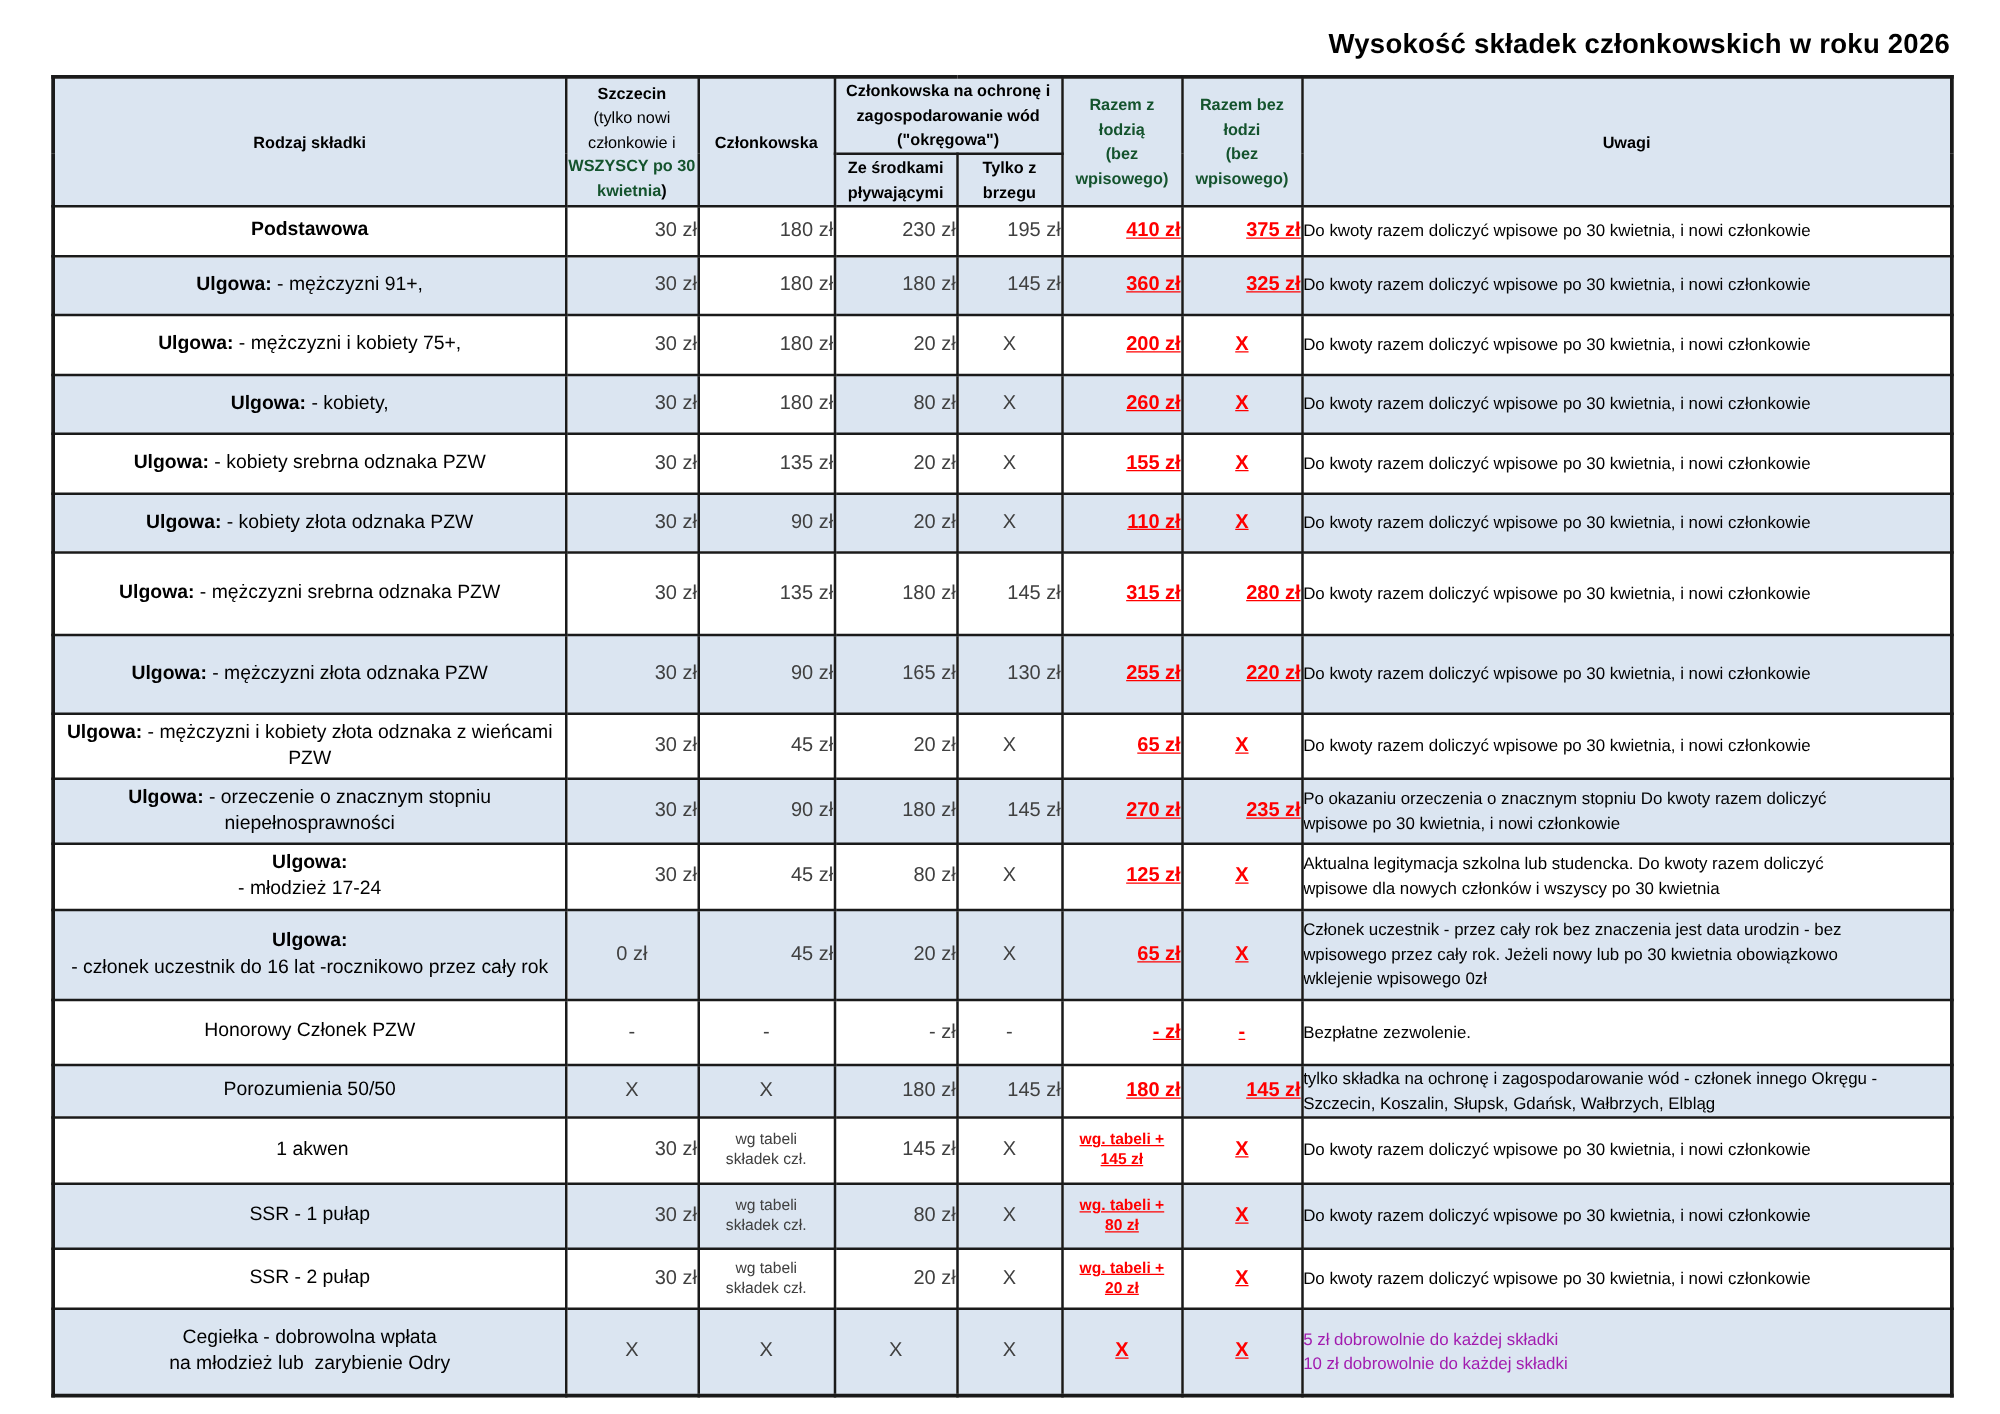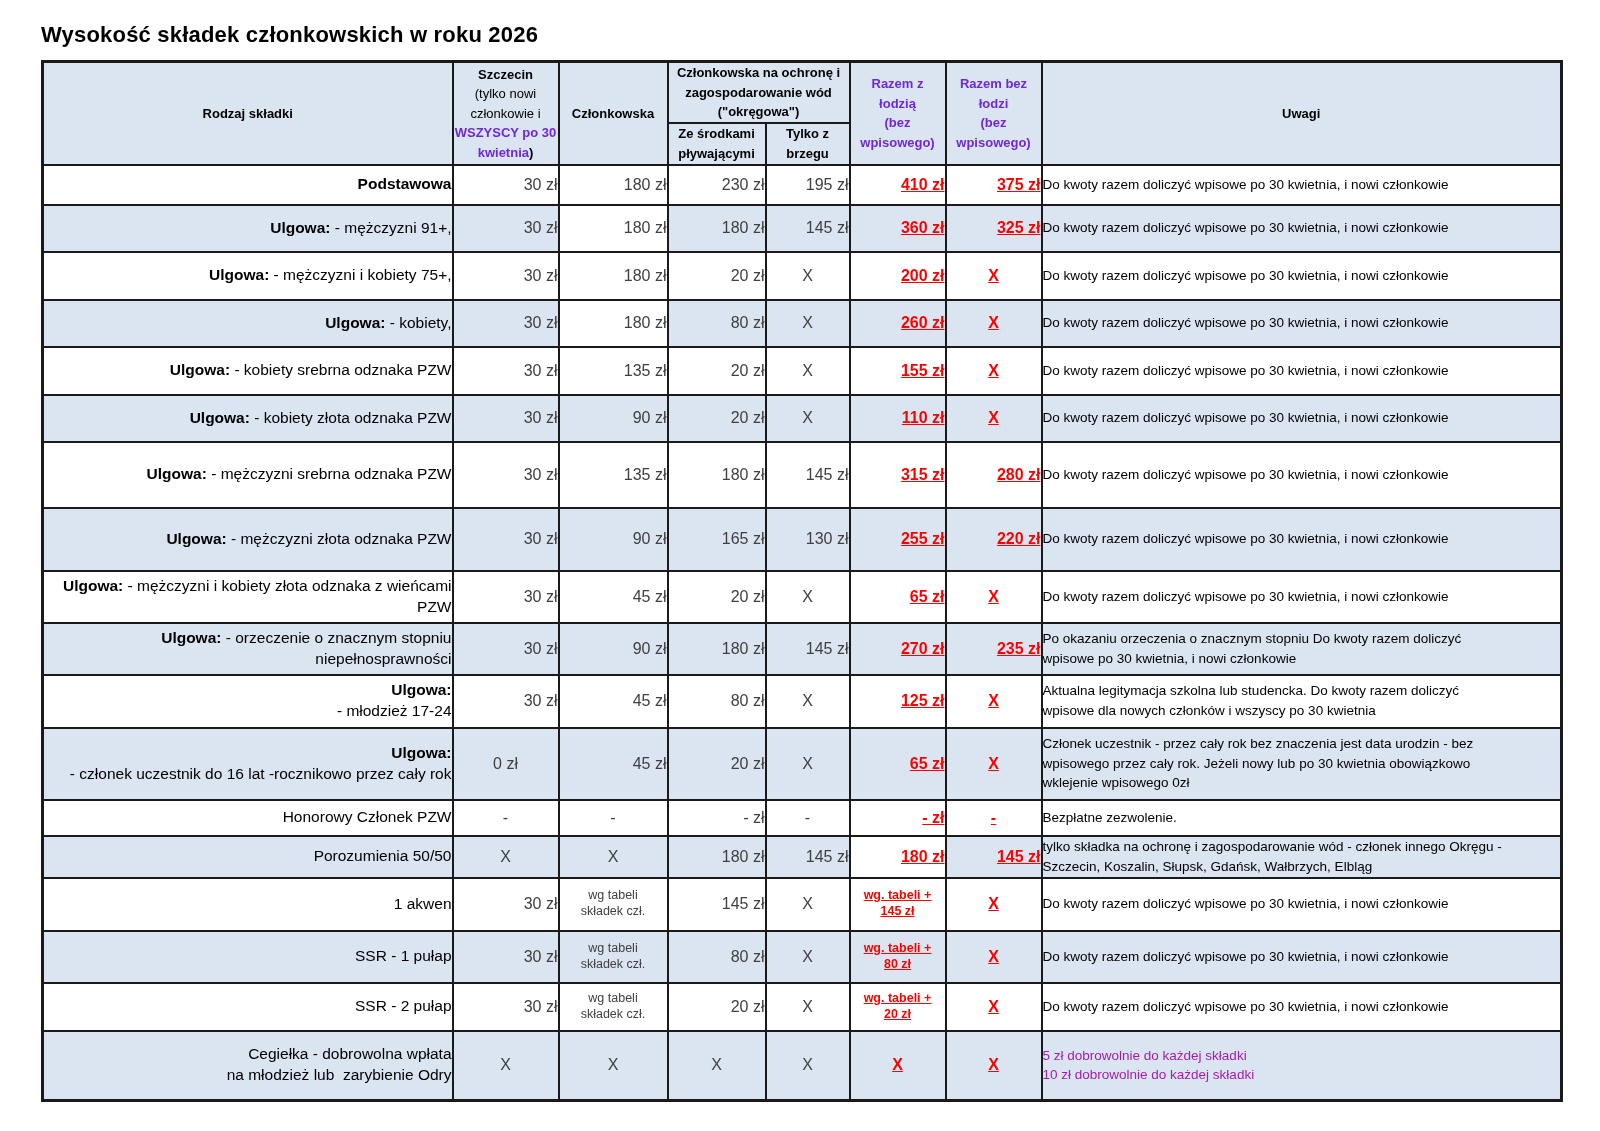--- a/index.html
+++ b/index.html
@@ -1,29 +1,29 @@
 <!DOCTYPE html>
 <html lang="pl"><head>
 <meta charset="utf-8">
 <style>
   html,body{margin:0;padding:0;background:#ffffff;}
   .page{position:relative;width:1600px;height:1131px;background:#ffffff;
         font-family:"Liberation Sans",sans-serif;color:#000;}
-  .title{position:absolute;left:41px;top:22px;width:1519px;text-align:left;
+  .title{position:absolute;left:41px;top:22px;width:1519px;text-align:right;
          font-size:22px;font-weight:bold;letter-spacing:.2px;}
   table.fees{position:absolute;left:41px;top:60px;width:1519px;
              border-collapse:collapse;table-layout:fixed;
              border:3px solid #1a1a1a;}
   table.fees th,table.fees td{border:2px solid #1a1a1a;vertical-align:middle;
              overflow:hidden;padding:0;}
   thead th{background:#dbe5f1;font-size:13px;font-weight:bold;text-align:center;
            line-height:1.5;white-space:pre-line;}
-  .hred{color:#6d28d9;}
+  .hred{color:#14532d;}
   .hnorm{font-weight:normal;}
-  td.label{font-size:15.5px;text-align:right;padding:2px 4px 2px 4px;
+  td.label{font-size:15.5px;text-align:center;padding:2px 4px 2px 4px;
            white-space:pre-wrap;line-height:1.35;background:#fff;}
   td.label .lb{font-weight:bold;}
   td.v{font-size:16px;color:#404040;background:#fff;line-height:1.25;
        white-space:pre-line;padding:2px 6px;}
   td.v.al-r{text-align:right;}
   td.v.al-c{text-align:center;padding:2px 2px;}
   td.v.small{font-size:12.5px;}
   td.v.red{color:#ff0000;font-weight:bold;text-decoration:underline;}
   td.uwagi{font-size:13.5px;text-align:left;padding:2px 5px;line-height:1.45;
            white-space:pre-line;background:#fff;}
@@ -197,21 +197,21 @@
           <td class="v al-c">0 zł</td>
           <td class="v al-r">45 zł</td>
           <td class="v al-r">20 zł</td>
           <td class="v al-c">X</td>
           <td class="v al-r red">65 zł</td>
           <td class="v al-c red">X</td>
           <td class="uwagi">Członek uczestnik - przez cały rok bez znaczenia jest data urodzin - bez
 wpisowego przez cały rok. Jeżeli nowy lub po 30 kwietnia obowiązkowo
 wklejenie wpisowego 0zł</td>
         </tr>
-        <tr class="" style="height: 36px; margin-top: 24px;">
+        <tr class="" style="height: 52px; margin-top: 24px;">
           <td class="label"><span class="lb"></span><span>Honorowy Członek PZW</span></td>
           <td class="v al-c">-</td>
           <td class="v al-c">-</td>
           <td class="v al-r">- zł</td>
           <td class="v al-c">-</td>
           <td class="v al-r red">- zł</td>
           <td class="v al-c red">-</td>
           <td class="uwagi">Bezpłatne zezwolenie.</td>
         </tr>
         <tr class="shaded" style="height: 42px;">

